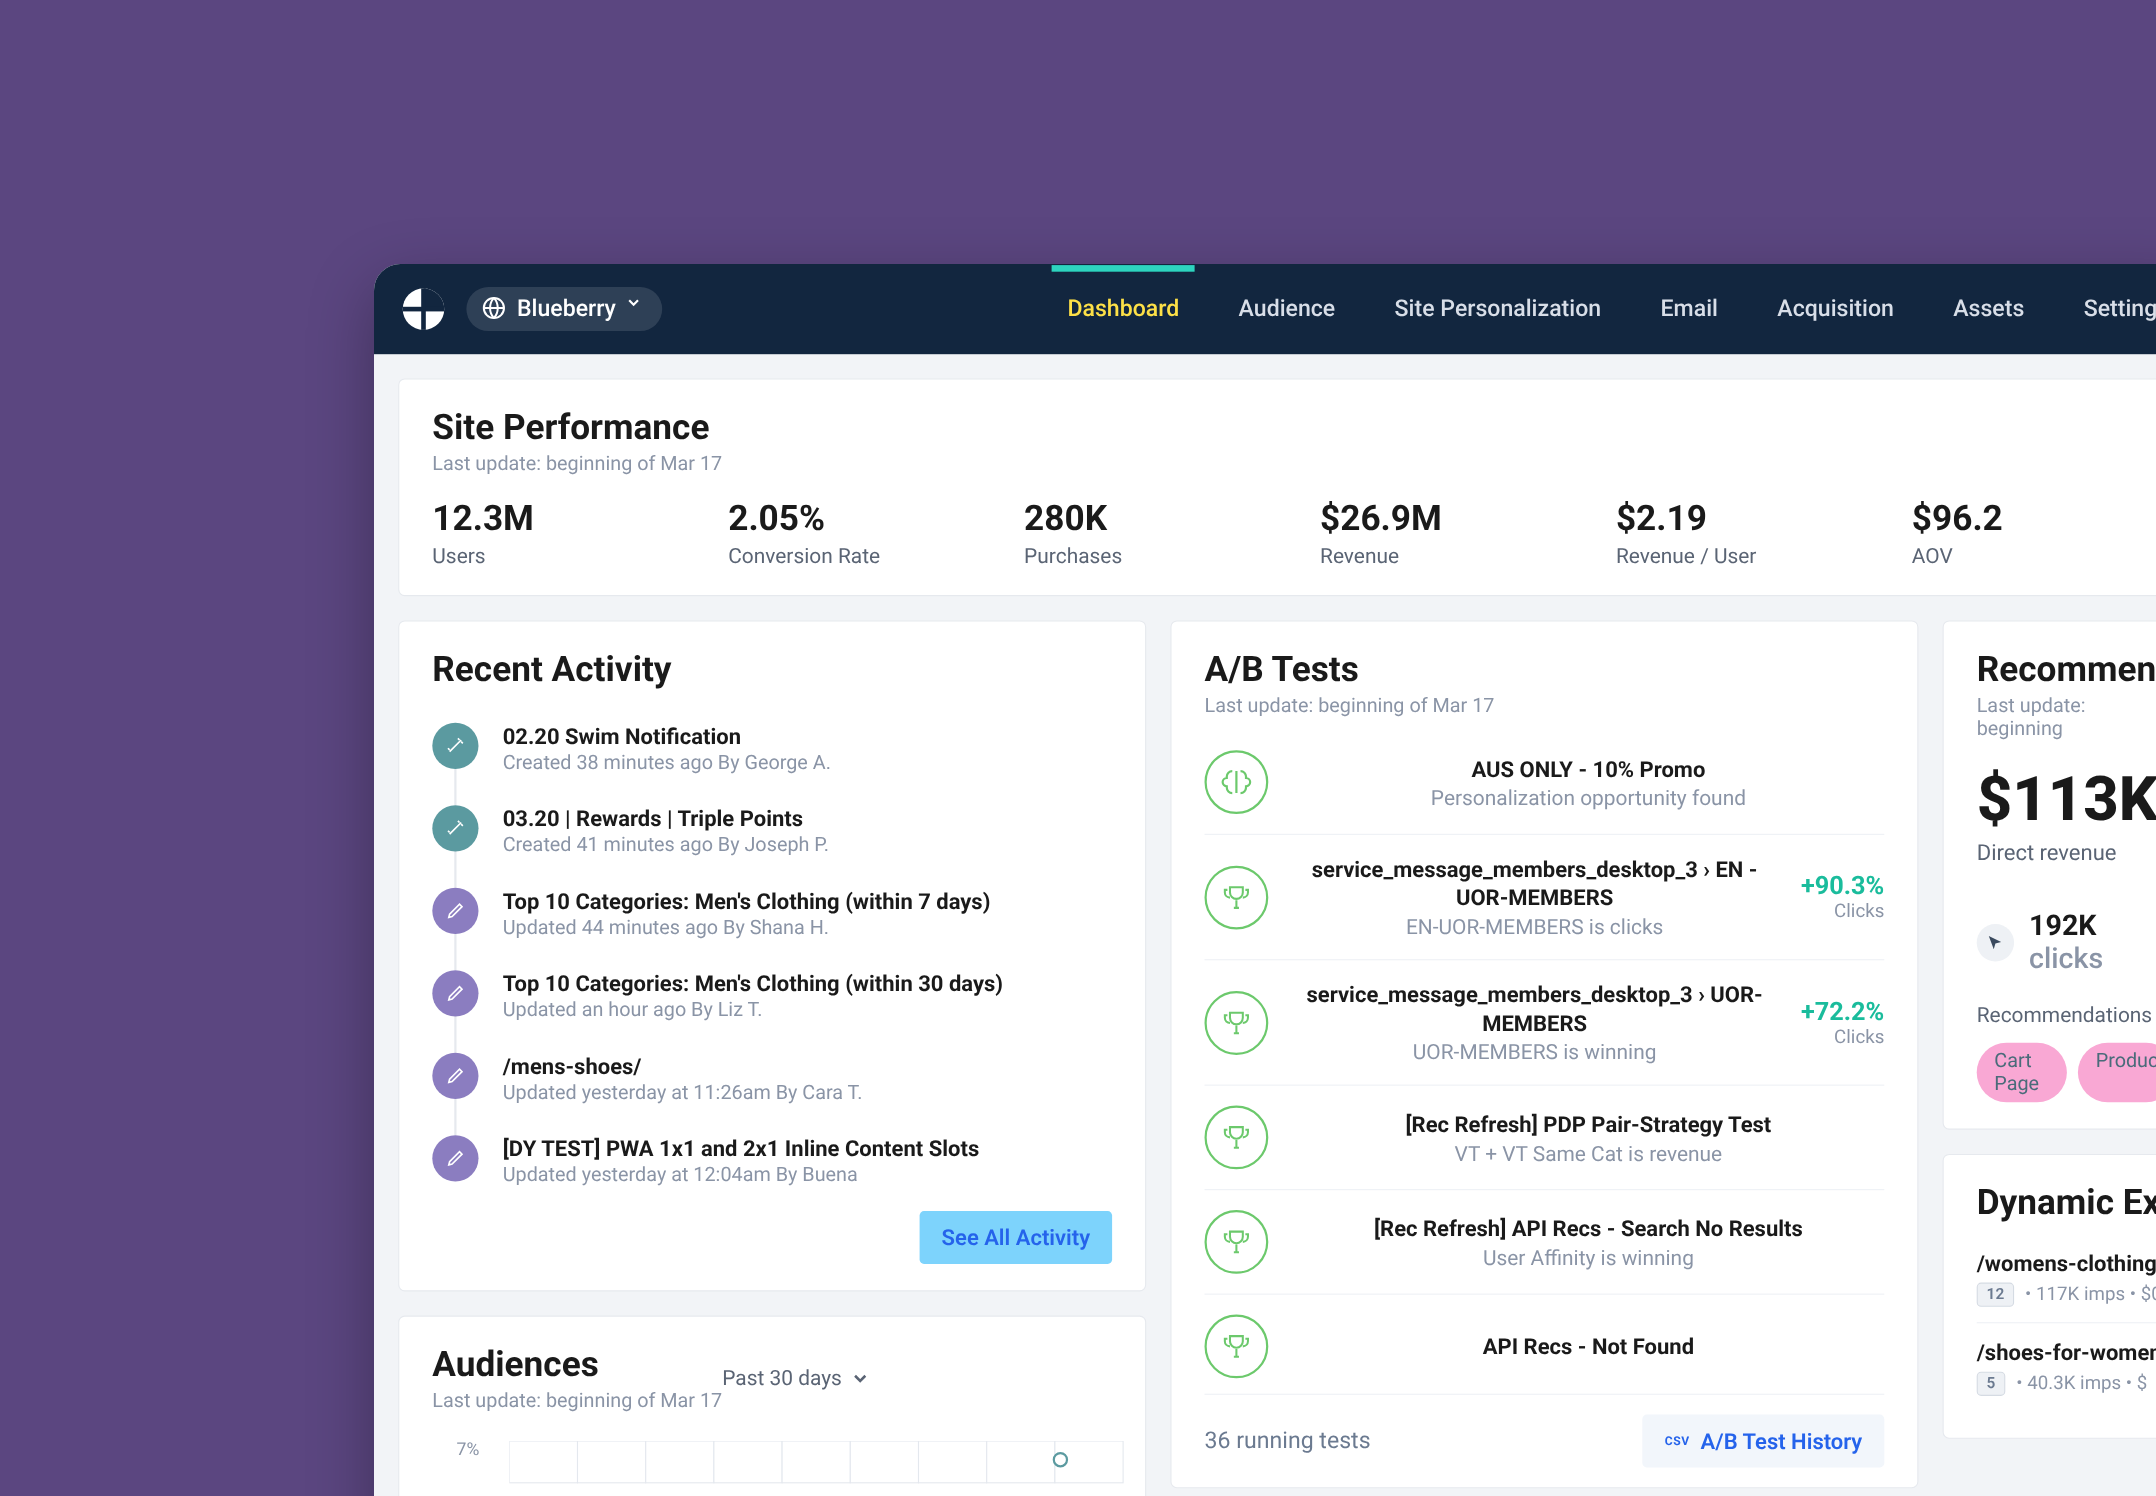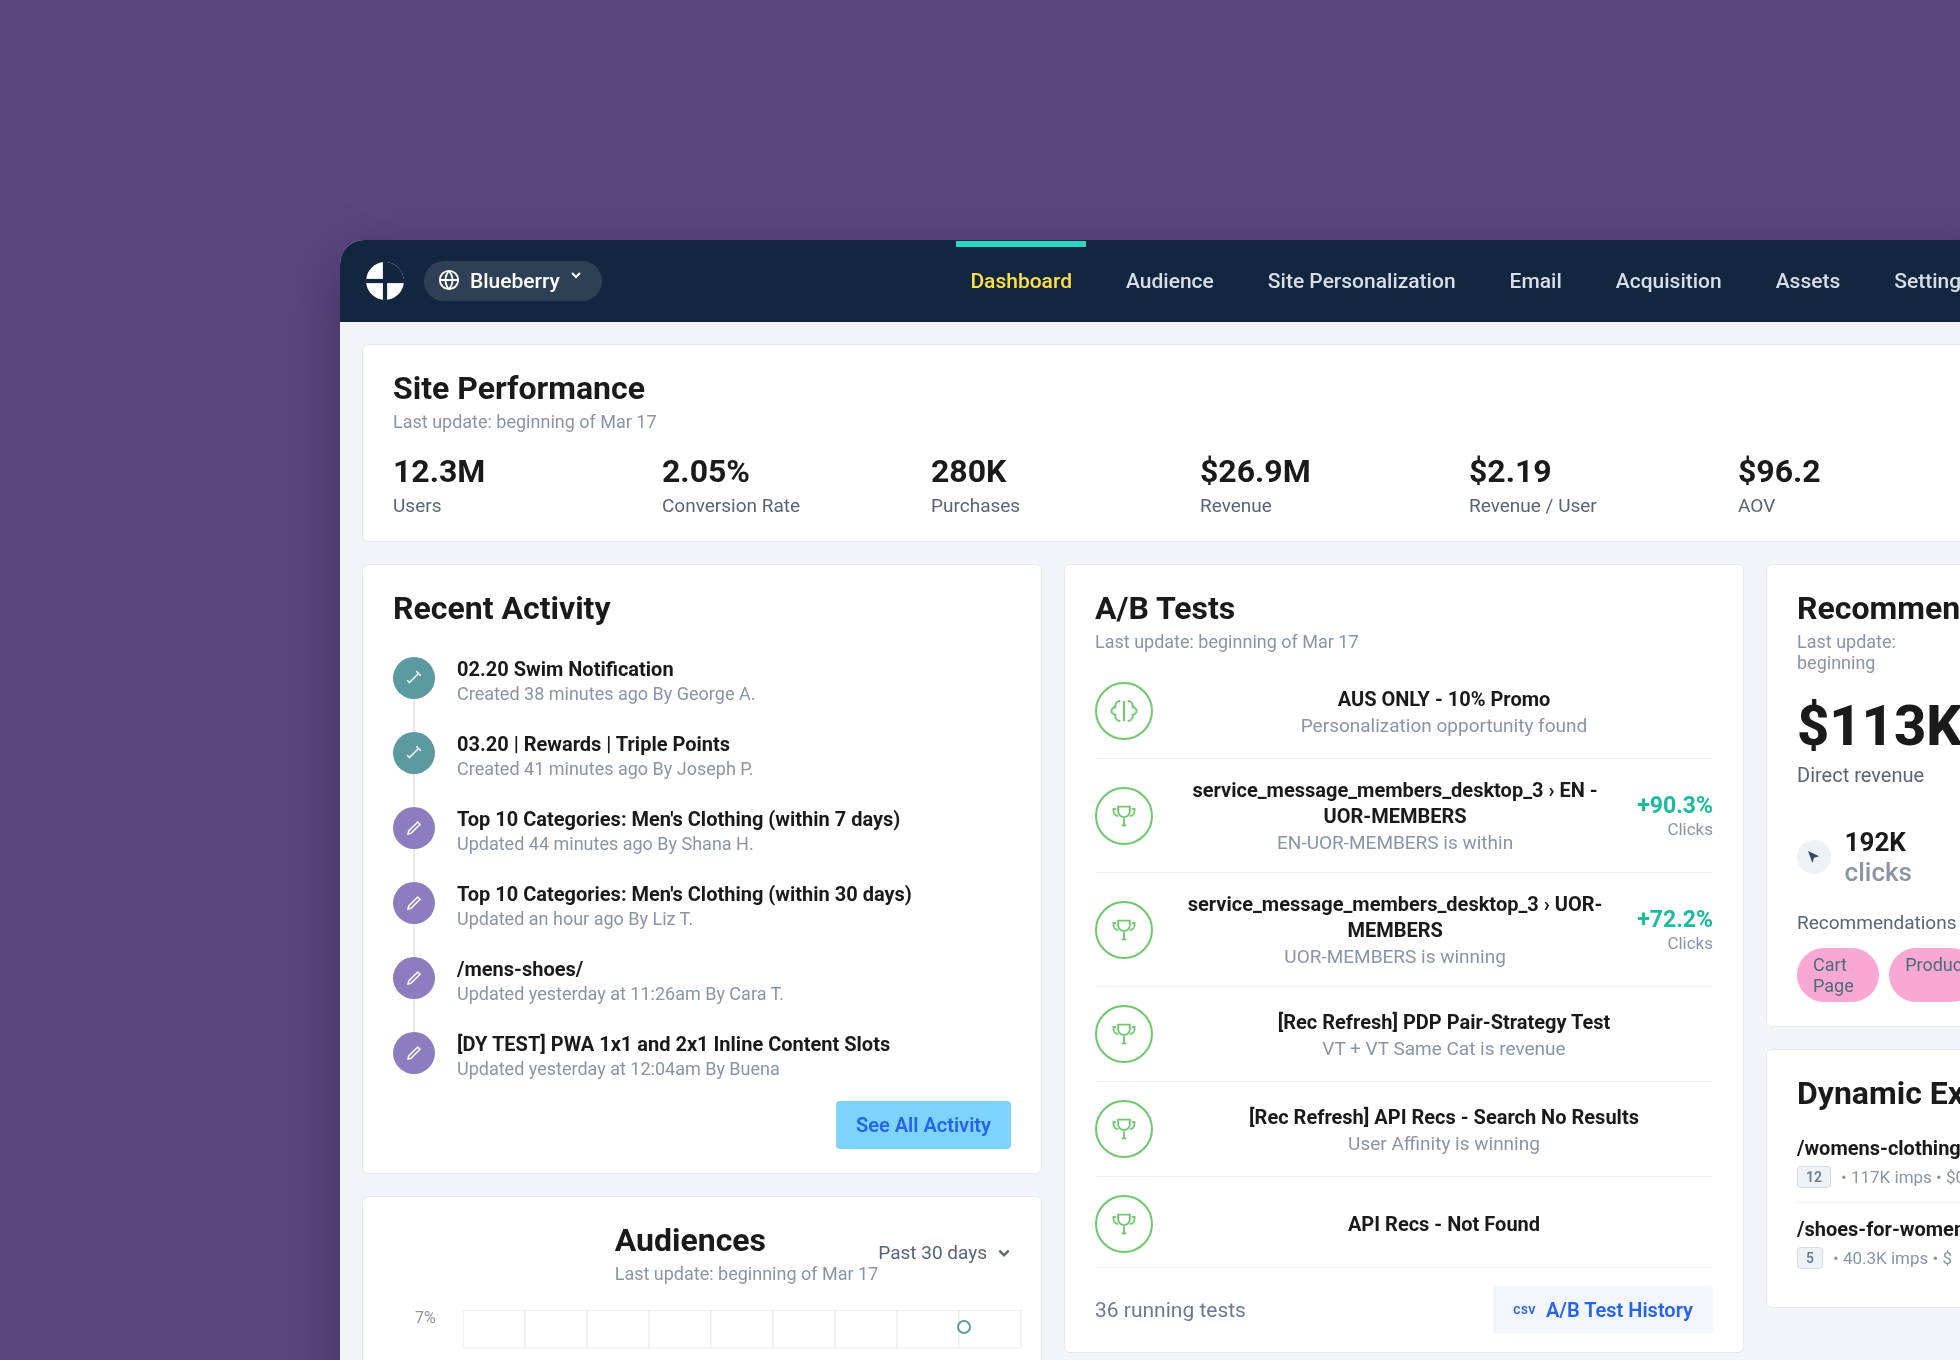--- a/index.html
+++ b/index.html
@@ -171,21 +171,21 @@
   align-items: center;
   gap: 10px;
   background: #f2f6fb;
   color: #2563eb;
   font-size: 20px;
   font-weight: 600;
   padding: 12px 20px;
   border-radius: 4px;
   cursor: pointer;
 }
-.aud-header { display: flex; justify-content: flex-end; align-items: center; }
+.aud-header { display: flex; justify-content: flex-start; align-items: center; }
 .aud-range { font-size: 19px; color: #5a6474; display: inline-flex; align-items: center; gap: 10px; cursor: pointer; }
 .aud-chart { margin-top: 20px; font-size: 16px; color: #8a94a6; position: relative; height: 50px; }
 .aud-chart .pct { position: absolute; left: 22px; top: 4px; }
 .aud-chart .grid-svg rect { fill: #fff; stroke: #e4e8ee; }
 .aud-chart .dot { position: absolute; right: 40px; top: 16px; width: 14px; height: 14px; border: 2px solid #5b9aa0; background: #fff; border-radius: 50%; }
 .rec-card .big { font-size: 56px; font-weight: 800; color: #1a1a1a; margin-top: 20px; }
 .rec-sub { font-size: 20px; color: #5a6474; margin-top: 4px; }
 .clicks-row { display: flex; align-items: center; gap: 14px; margin-top: 40px; }
 .click-badge { width: 34px; height: 34px; border-radius: 50%; background: #eef1f5; display: flex; align-items: center; justify-content: center; }
 .clicks-text { font-size: 26px; font-weight: 700; color: #1a1a1a; }
@@ -393,21 +393,21 @@
               </div>
             </div>
             <div class="ab-item">
               <div class="ab-icon">
                 <svg width="28" height="28" viewBox="0 0 24 24" fill="none" stroke="#6cc96c" stroke-width="1.6">
                     <path d="M7 4h10v4a5 5 0 01-10 0V4zM5 6H3v2a4 4 0 004 4M19 6h2v2a4 4 0 01-4 4M10 20h4M12 14v6"></path>
                   </svg>
               </div>
               <div class="ab-body">
                 <div class="ab-title">service_message_members_desktop_3 › EN - UOR-MEMBERS</div>
-                <div class="ab-sub">EN-UOR-MEMBERS is within</div>
+                <div class="ab-sub">EN-UOR-MEMBERS is clicks</div>
               </div>
               <div class="ab-stat">
                 <div class="ab-stat-val">+90.3%</div>
                 <div class="ab-stat-label">Clicks</div>
               </div>
             </div>
             <div class="ab-item">
               <div class="ab-icon">
                 <svg width="28" height="28" viewBox="0 0 24 24" fill="none" stroke="#6cc96c" stroke-width="1.6">
                     <path d="M7 4h10v4a5 5 0 01-10 0V4zM5 6H3v2a4 4 0 004 4M19 6h2v2a4 4 0 01-4 4M10 20h4M12 14v6"></path>

